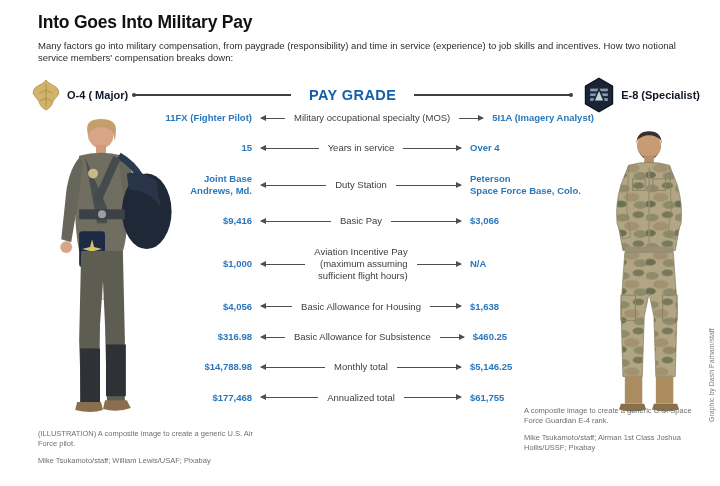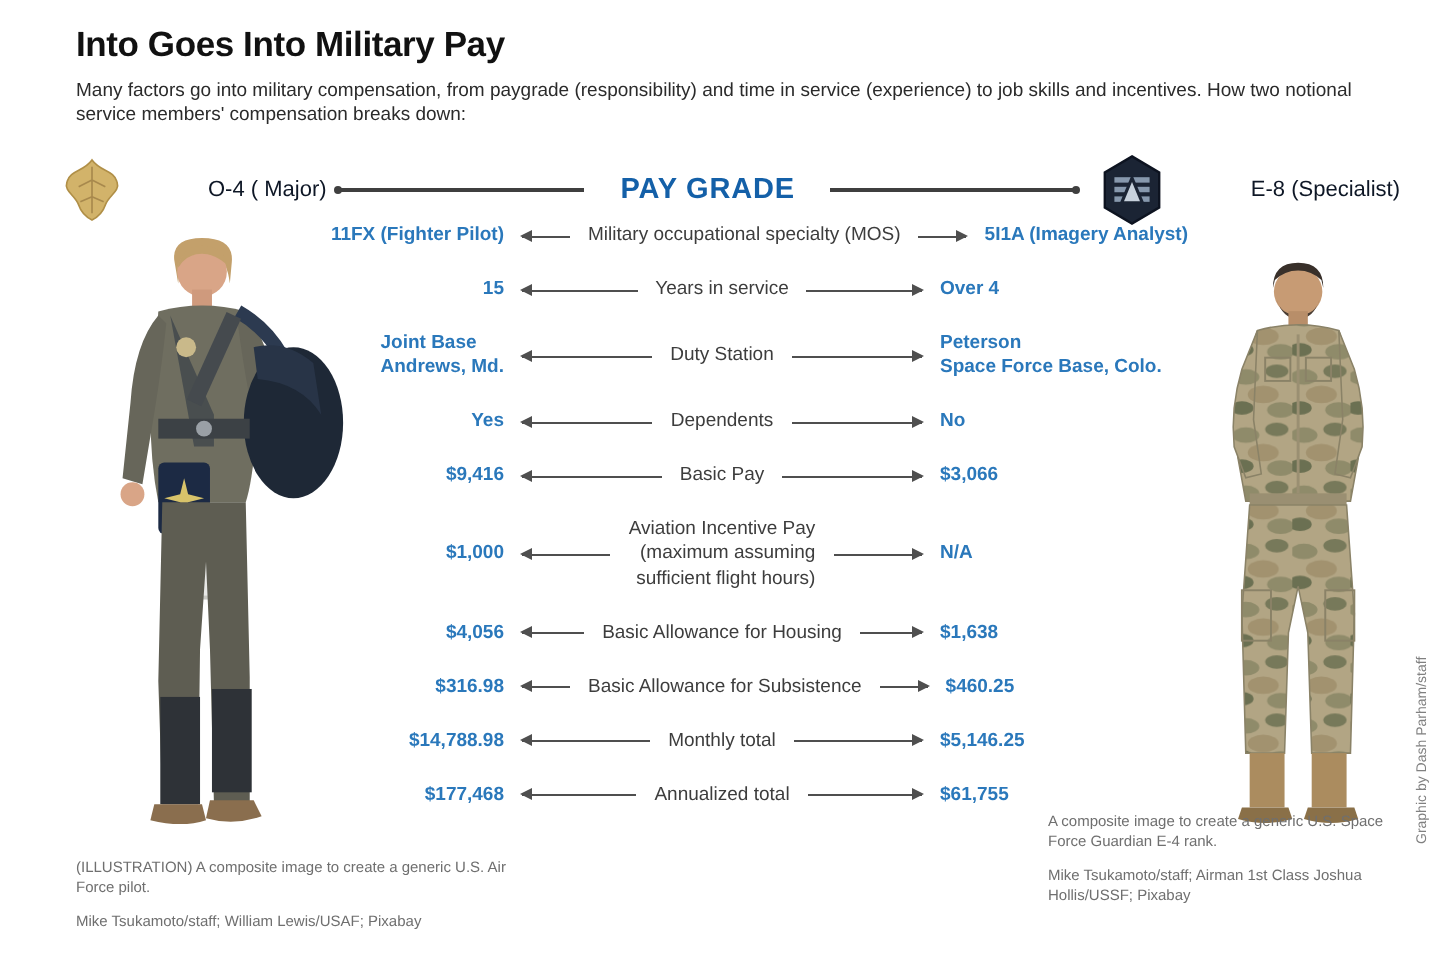--- a/index.html
+++ b/index.html
@@ -5,35 +5,35 @@
   html,body{margin:0;padding:0;background:#ffffff;}
   .canvas{
     position:relative;width:720px;height:486px;background:#ffffff;overflow:hidden;
     font-family:"Liberation Sans", sans-serif;color:#1a1a1a;
   }
   .title{position:absolute;left:38px;top:12px;font-size:17.5px;font-weight:bold;color:#111;letter-spacing:-0.2px;}
   .subtitle{position:absolute;left:38px;top:40px;width:648px;font-size:9.5px;line-height:1.3;color:#2b2b2b;}
 
   
   .pg-bar{position:absolute;left:25px;top:78px;width:675px;height:34px;display:flex;align-items:center;}
-  .pg-side-label{font-size:11px;font-weight:normal;color:#0e1726;white-space:nowrap;margin-left:37px;}
+  .pg-side-label{font-size:11px;font-weight:bold;color:#0e1726;white-space:nowrap;}
   .pg-title{font-size:14.5px;font-weight:bold;color:#1460a8;letter-spacing:0.4px;margin:0 12px;white-space:nowrap;}
   .pg-line{flex:1;height:1.5px;background:#3f3f3f;position:relative;margin:0 6px;}
   .pg-line.dot-left::before{content:'';position:absolute;left:-2px;top:-1.5px;width:4px;height:4px;border-radius:50%;background:#3f3f3f;}
   .pg-line.dot-right::after{content:'';position:absolute;right:-2px;top:-1.5px;width:4px;height:4px;border-radius:50%;background:#3f3f3f;}
   .pg-icon{flex:0 0 auto;margin:0 6px;display:flex;align-items:center;}
 
   
   .rows{position:absolute;left:140px;top:112px;width:456px;height:292px;display:flex;flex-direction:column;justify-content:space-between;}
   .crow{display:flex;align-items:center;}
   .cv{flex:0 0 112px;font-size:9.5px;font-weight:bold;color:#2a78bb;line-height:1.3;}
   .cv.left{text-align:right;}
   .cv.right{flex:0 0 126px;text-align:left;}
   .cv span{display:inline-block;white-space:pre-line;}
-  .cv.left span{text-align:left;}
+  .cv.left span{text-align:right;}
   .cv.right span{text-align:left;}
   .clabel{flex:0 0 auto;max-width:200px;font-size:9.5px;color:#3d3d3d;text-align:right;line-height:1.3;white-space:pre-line;}
   .arr{flex:1 1 auto;min-width:24px;height:1px;background:#4f4f4f;margin:0 9px;position:relative;}
   .arr.la::before{content:'';position:absolute;left:-1px;top:-3px;width:0;height:0;
     border-right:6px solid #4f4f4f;border-top:3px solid transparent;border-bottom:3px solid transparent;}
   .arr.ra::after{content:'';position:absolute;right:-1px;top:-3px;width:0;height:0;
     border-left:6px solid #4f4f4f;border-top:3px solid transparent;border-bottom:3px solid transparent;}
 
   
   .photo-left{position:absolute;left:22px;top:112px;width:162px;height:308px;}
@@ -160,27 +160,20 @@
       <div class="crow">
         <div class="cv left"><span>Joint Base
 Andrews, Md.</span></div>
         <div class="arr la"></div>
         <div class="clabel">Duty Station</div>
         <div class="arr ra"></div>
         <div class="cv right"><span>Peterson
 Space Force Base, Colo.</span></div>
       </div>
       <div class="crow">
-        <div class="cv left"><span>Yes</span></div>
-        <div class="arr la"></div>
-        <div class="clabel">Dependents</div>
-        <div class="arr ra"></div>
-        <div class="cv right"><span>No</span></div>
-      </div>
-      <div class="crow">
         <div class="cv left"><span>$9,416</span></div>
         <div class="arr la"></div>
         <div class="clabel">Basic Pay</div>
         <div class="arr ra"></div>
         <div class="cv right"><span>$3,066</span></div>
       </div>
       <div class="crow">
         <div class="cv left"><span>$1,000</span></div>
         <div class="arr la"></div>
         <div class="clabel">Aviation Incentive Pay

